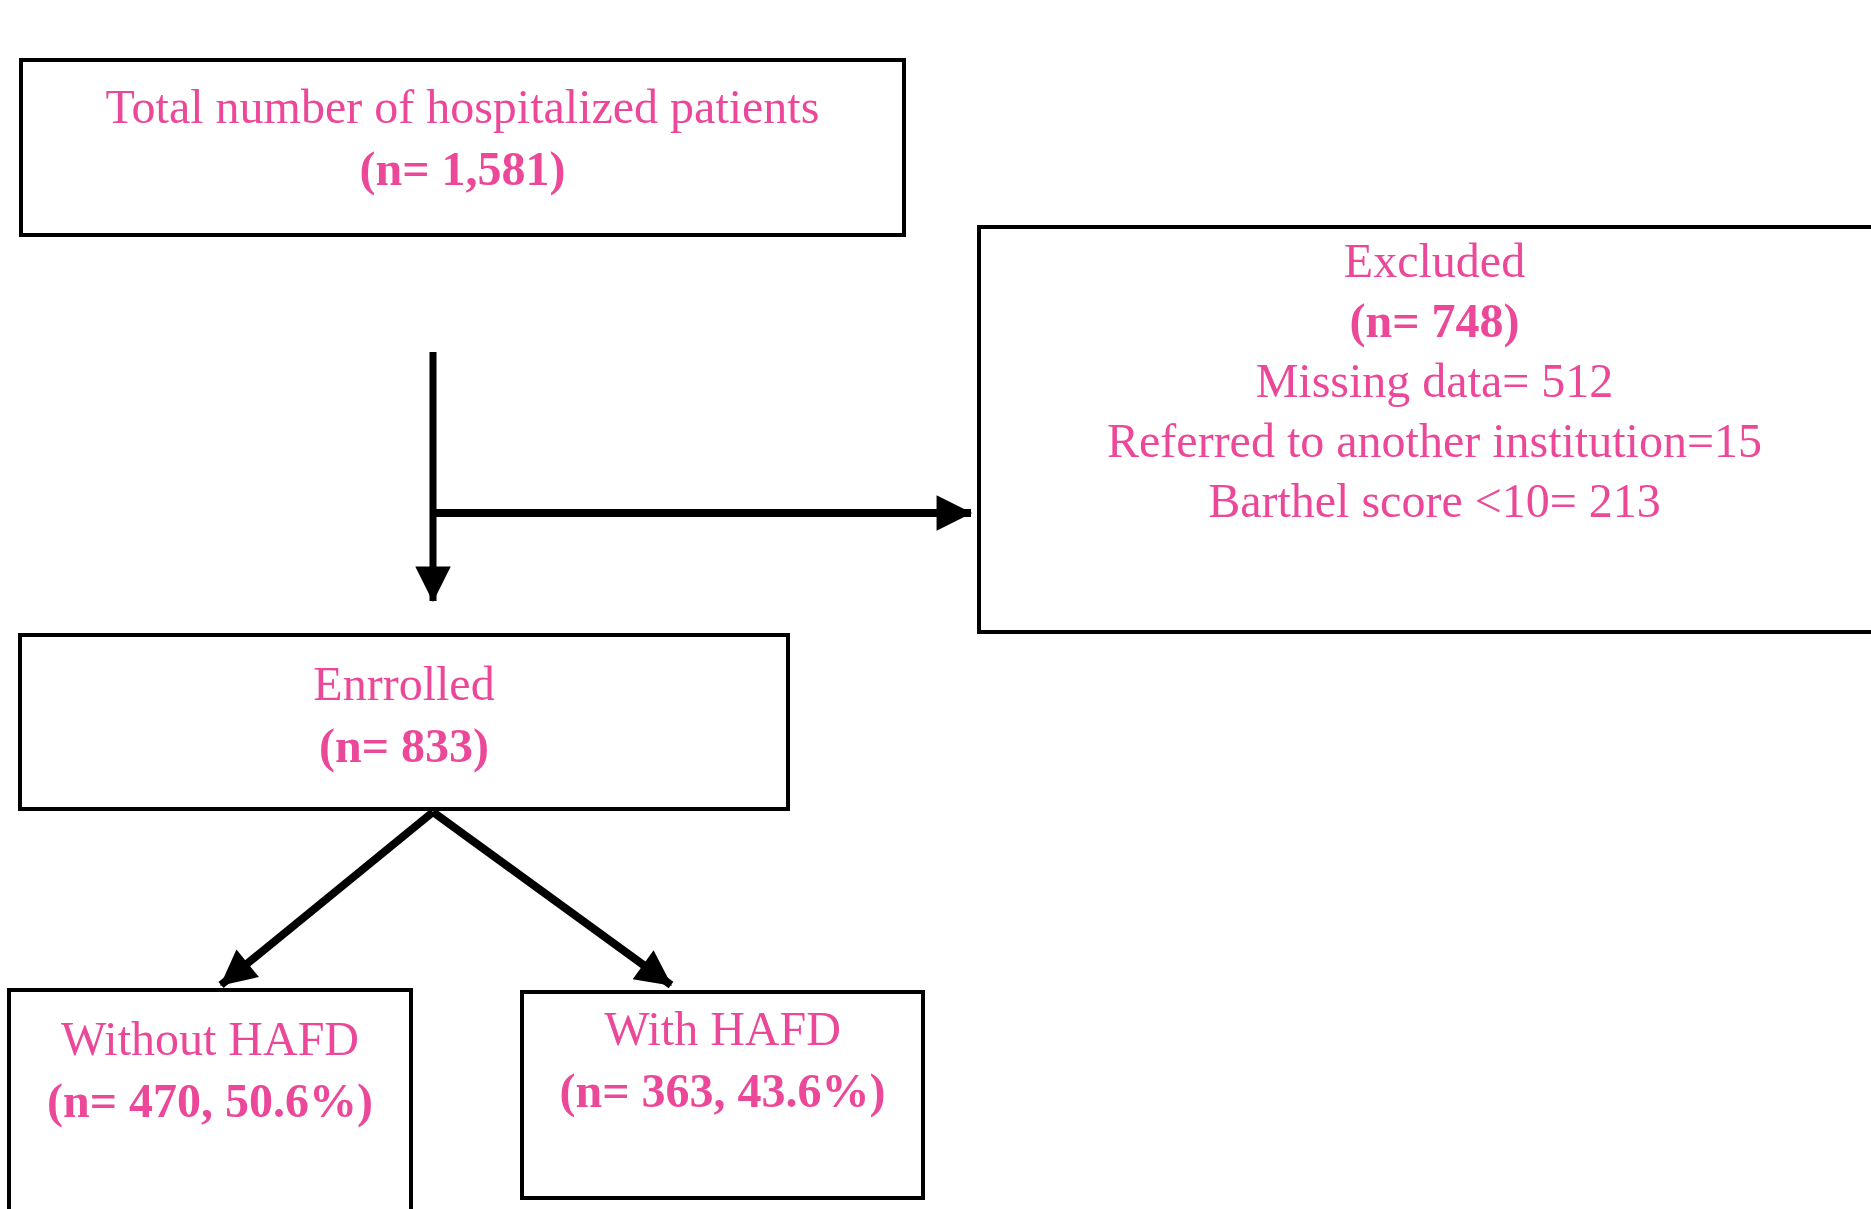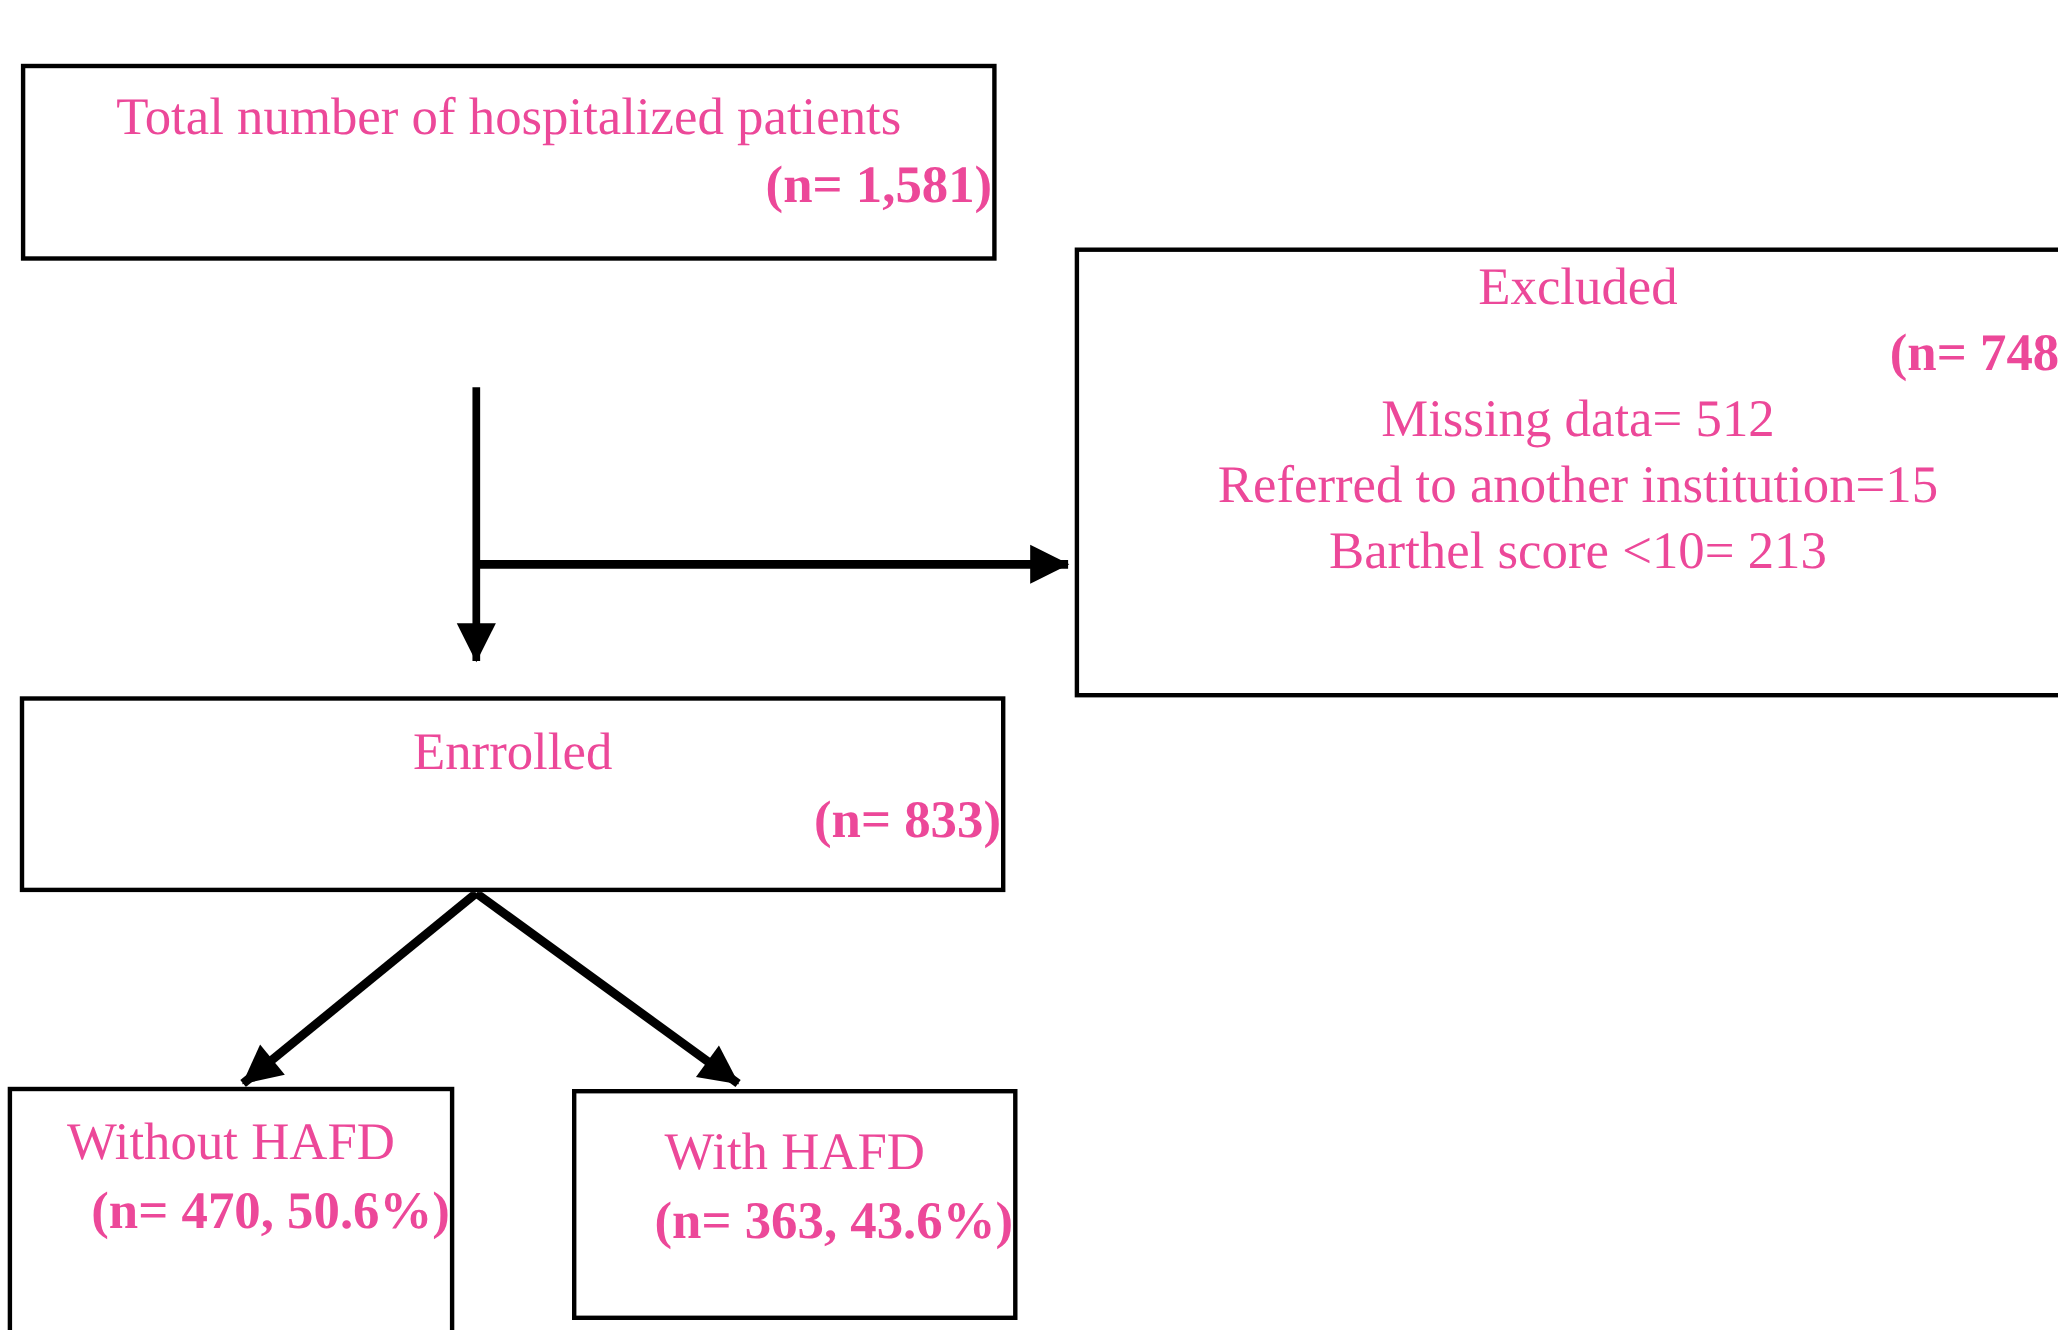--- a/index.html
+++ b/index.html
@@ -31,29 +31,28 @@
     box-sizing: border-box;
     text-align: center;
   }
   .box .line {
     font-size: 48px;
     line-height: 62px;
     white-space: nowrap;
   }
   .box .line.bold {
     font-weight: 700;
-    text-align: right;
   }
   
   .box-total    { left: 19px;  top: 58px;  width: 887px; height: 179px; padding-top: 14px; }
   .box-excluded { left: 977px; top: 225px; width: 915px; height: 409px; padding-top: 2px; font-family: Liberation Serif, serif; }
   .box-excluded .line { line-height: 60px; }
-  .box-enrolled { left: 18px;  top: 633px; width: 896px; height: 178px; padding-top: 16px; }
+  .box-enrolled { left: 18px;  top: 633px; width: 772px; height: 178px; padding-top: 16px; }
   .box-without  { left: 7px;   top: 988px; width: 406px; height: 244px; padding-top: 16px; }
-  .box-with     { left: 520px; top: 990px; width: 405px; height: 210px; padding-top: 23px; }
+  .box-with     { left: 520px; top: 990px; width: 405px; height: 210px; padding-top: 4px; }
 </style>
 </head>
 <body>
 
 <div class="canvas">
 
   <svg class="arrows" viewBox="0 0 1871 1209" xmlns="http://www.w3.org/2000/svg">
     <defs>
       <marker id="arrowhead" markerUnits="userSpaceOnUse" markerWidth="40" markerHeight="40" viewBox="0 0 36 36" refX="33" refY="18" orient="auto">
         <path d="M2,2 L34,18 L2,34 Z" fill="#000000"></path>

